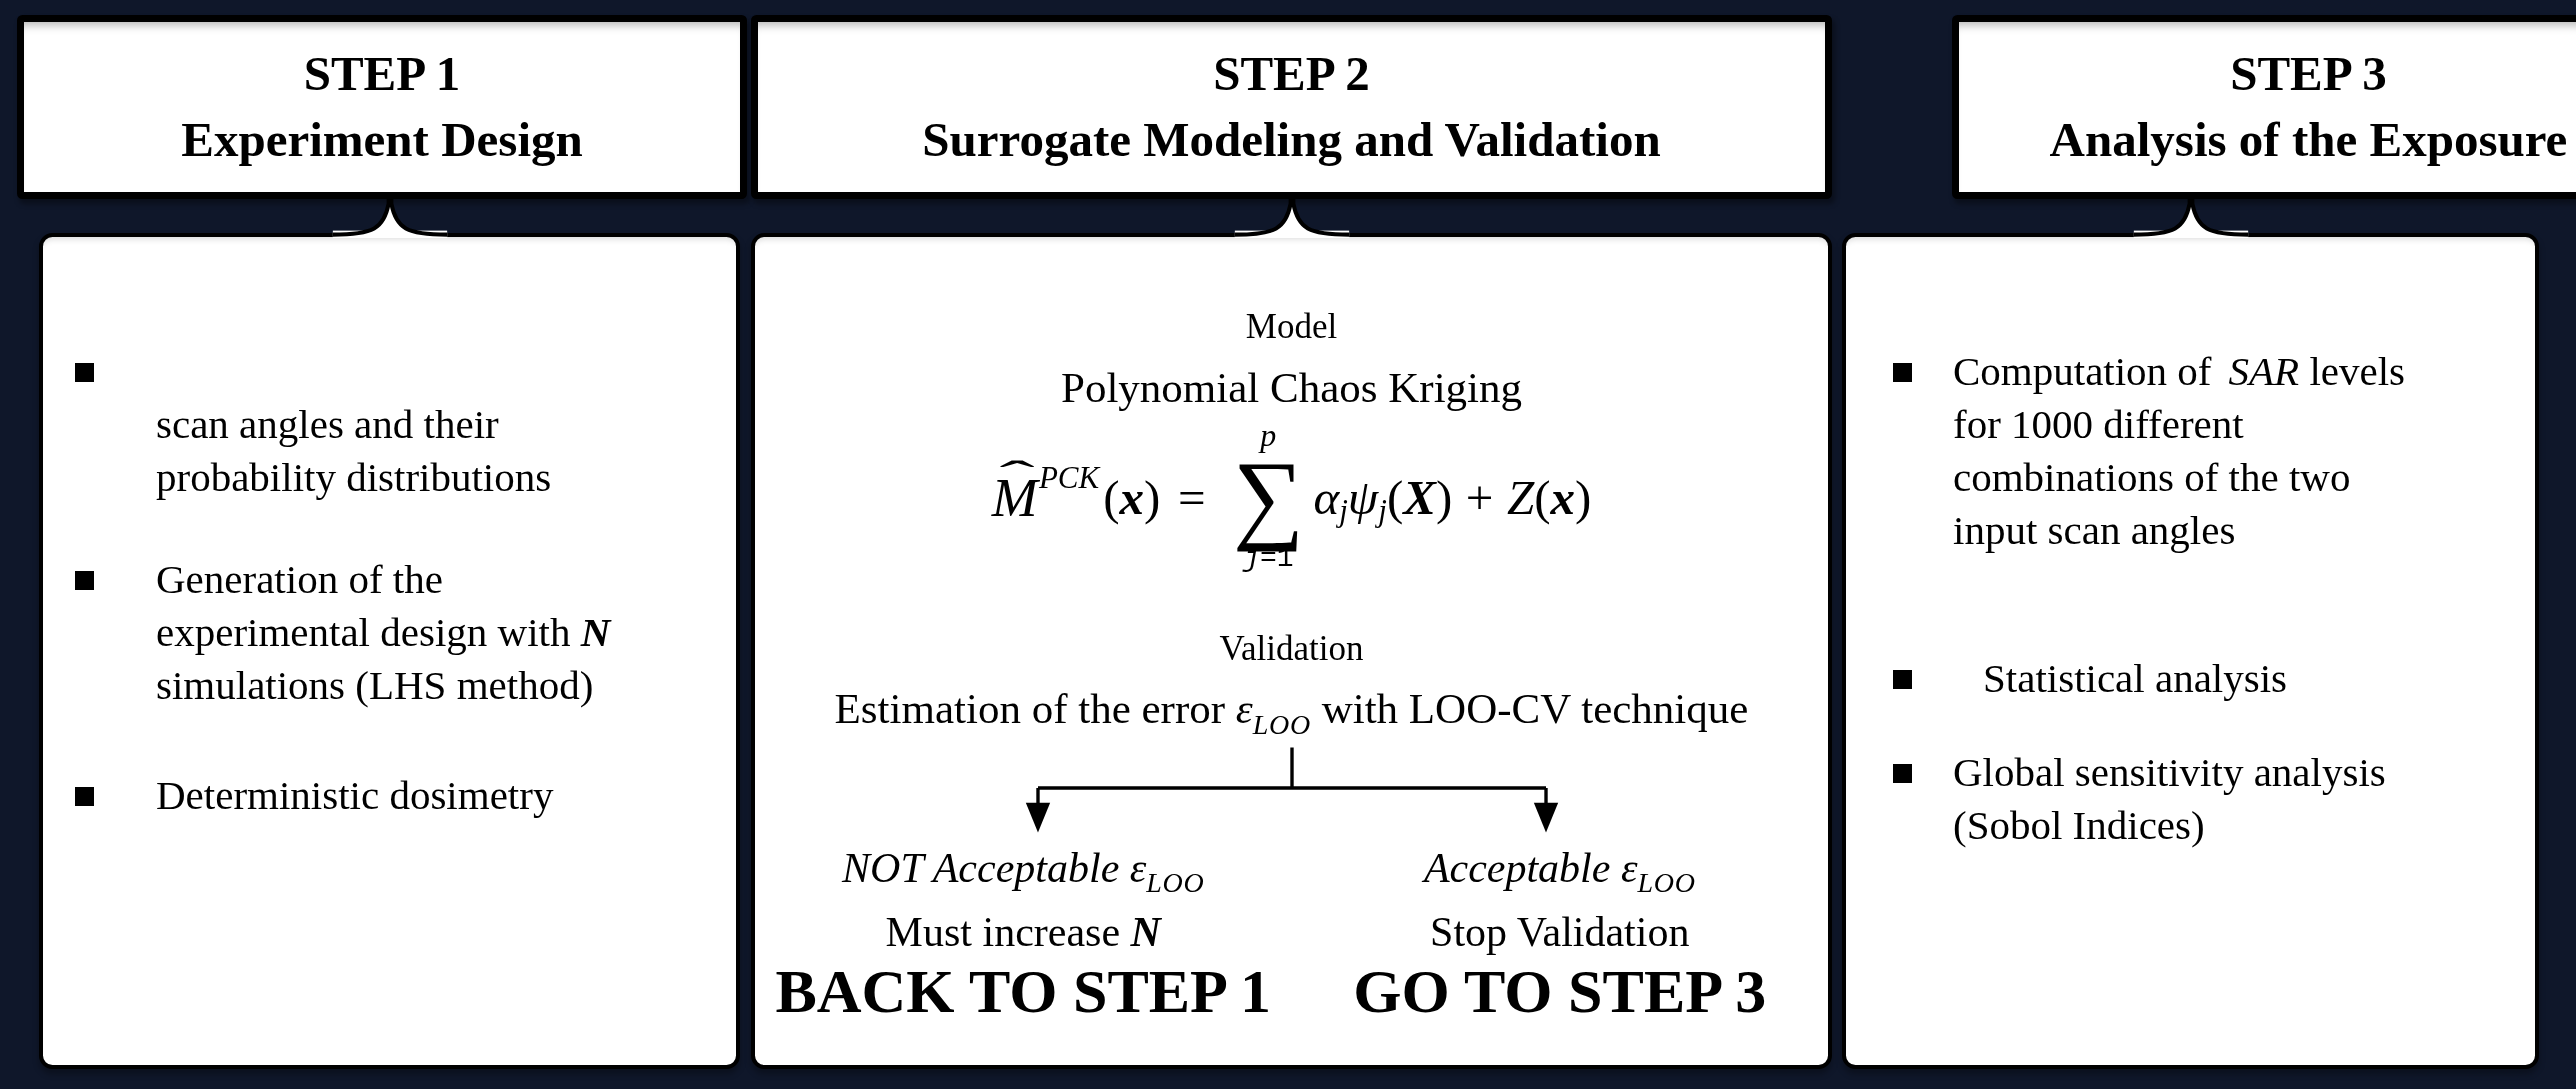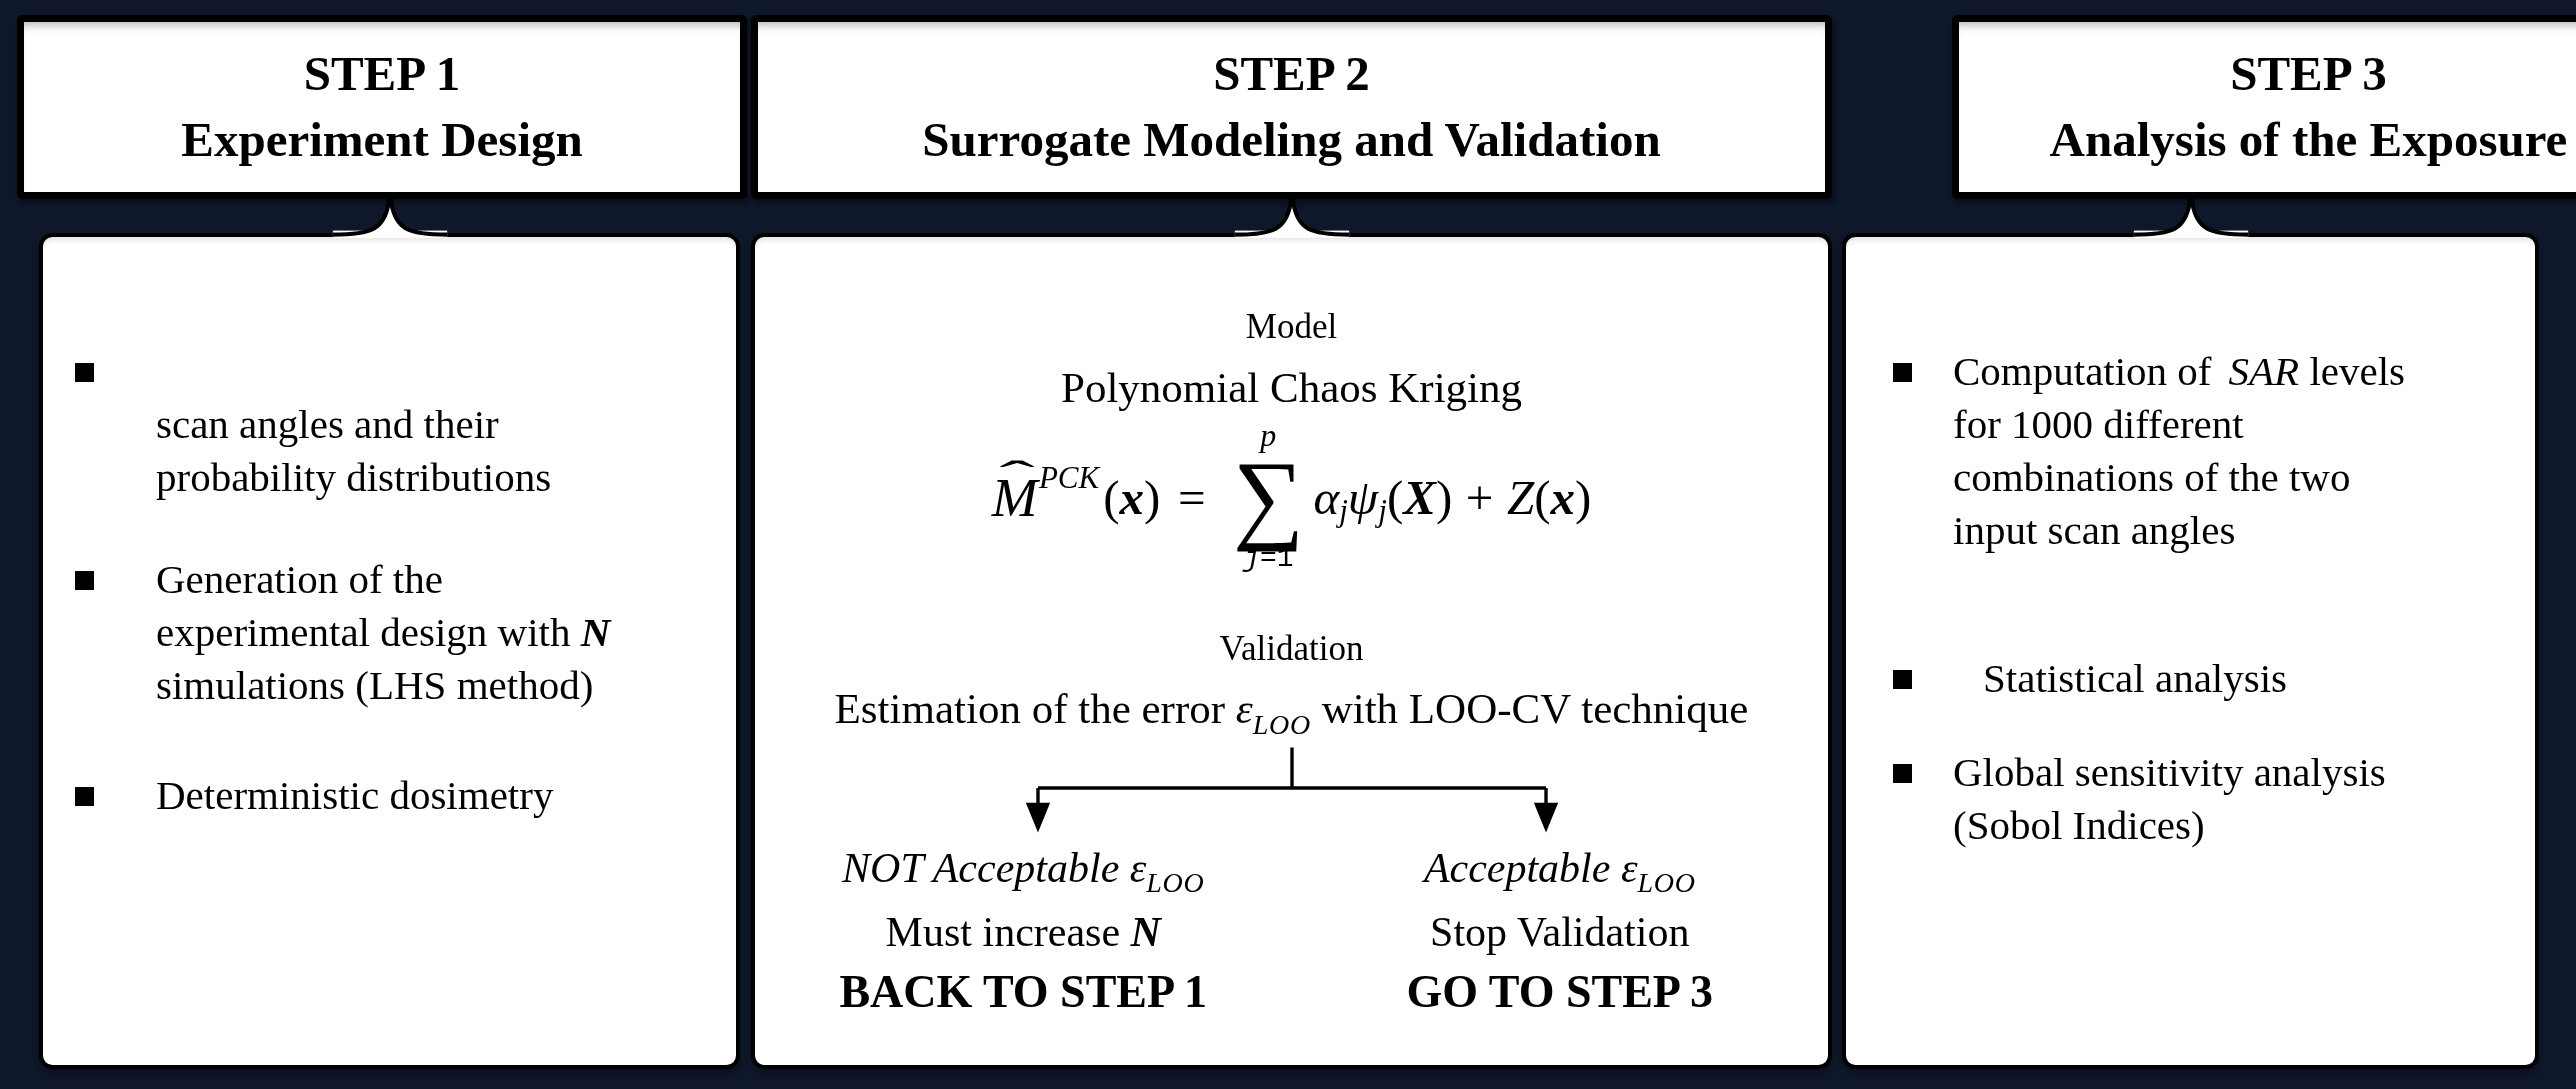--- a/index.html
+++ b/index.html
@@ -76,21 +76,21 @@
   .sum-bot{font-size:28px;line-height:36px;font-family:Liberation Mono, monospace;}
 
   
   .split-arrow{width:608px;height:88px;margin-top:2.7px;}
 
   
   .branches{display:flex;width:100%;margin-top:4px;}
   .branch{flex:1;}
   .br-l1{font-style:italic;font-size:42px;line-height:61px;text-align:center;}
   .br-l2{font-size:42px;line-height:58px;}
-  .br-l3{font-size:46px;font-weight:bold;line-height:61px;}
+  .br-l3{font-size:62px;font-weight:bold;line-height:61px;}
 </style>
 </head>
 <body>
 
 <div class="canvas">
 
   <div class="hbox" id="h1">
     <div class="hline">STEP 1</div>
     <div class="hline">Experiment Design</div>
   </div>

